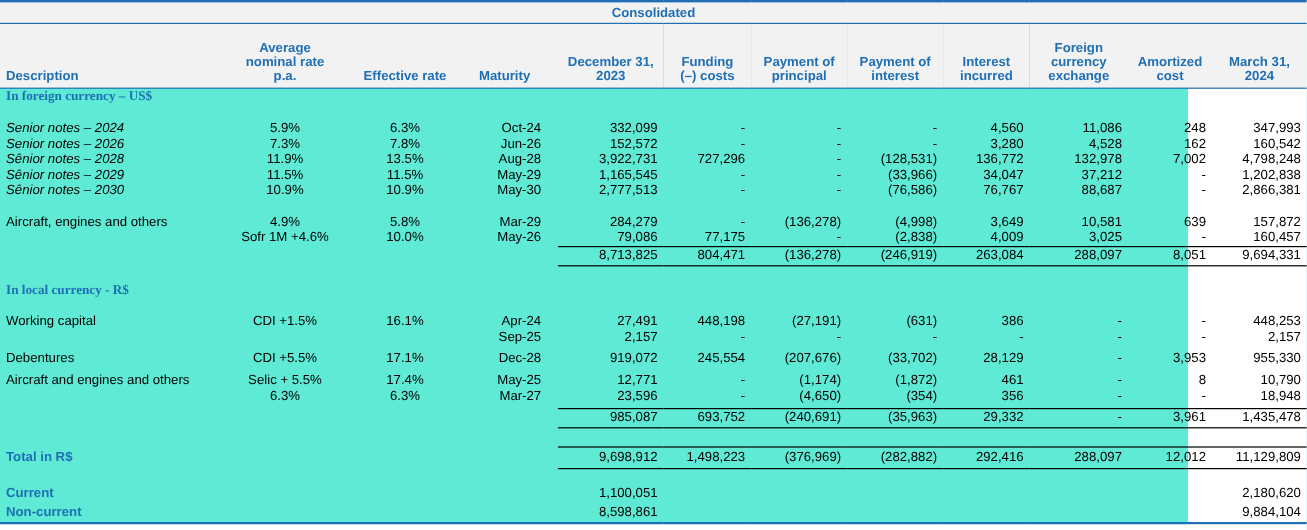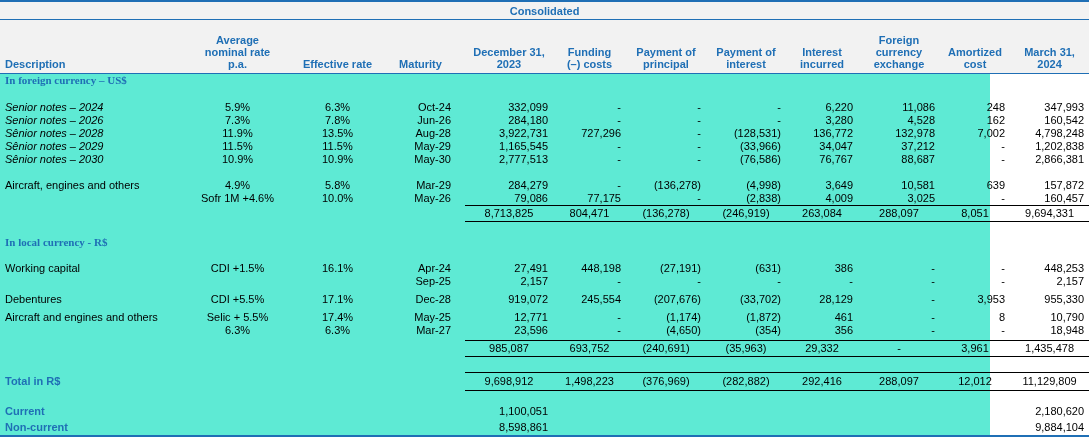--- a/index.html
+++ b/index.html
@@ -58,21 +58,20 @@
 
   tr.data-row.italic td.col0 { font-style: italic; }
 
   td.section-label { color: var(--accent); font-weight: bold; font-family: Liberation Serif, serif; }
   td.blue-label    { color: var(--accent); font-weight: bold; }
 
   tr.subtotal-row td.rule,
   tr.total-row td.rule {
     border-top: 1px solid #000;
     border-bottom: 1px solid #000;
-    text-align: center;
   }
   tr.subtotal-row td { height: 15px; line-height: 15px; }
   tr.total-row td    { height: 17px; line-height: 17px; }
   tr.summary-row td  { height: 16px; line-height: 16px; }
   tr.section-row td  { height: 13px; line-height: 13px; }
 </style>
 </head>
 <body>
 
 <div class="sheet">
@@ -130,31 +129,31 @@
         </tr>
         <tr class="data-row italic">
           <td class="col0">Senior notes – 2024</td>
           <td class="col1">5.9%</td>
           <td class="col2">6.3%</td>
           <td class="col3">Oct-24</td>
           <td class="col4">332,099</td>
           <td class="col5">-</td>
           <td class="col6">-</td>
           <td class="col7">-</td>
-          <td class="col8">6,220</td>
+          <td class="col8">4,560</td>
           <td class="col9">11,086</td>
           <td class="col10">248</td>
           <td class="col11">347,993</td>
         </tr>
         <tr class="data-row italic">
           <td class="col0">Senior notes – 2026</td>
           <td class="col1">7.3%</td>
           <td class="col2">7.8%</td>
           <td class="col3">Jun-26</td>
-          <td class="col4">284,180</td>
+          <td class="col4">152,572</td>
           <td class="col5">-</td>
           <td class="col6">-</td>
           <td class="col7">-</td>
           <td class="col8">3,280</td>
           <td class="col9">4,528</td>
           <td class="col10">162</td>
           <td class="col11">160,542</td>
         </tr>
         <tr class="data-row italic">
           <td class="col0">Sênior notes – 2028</td>

